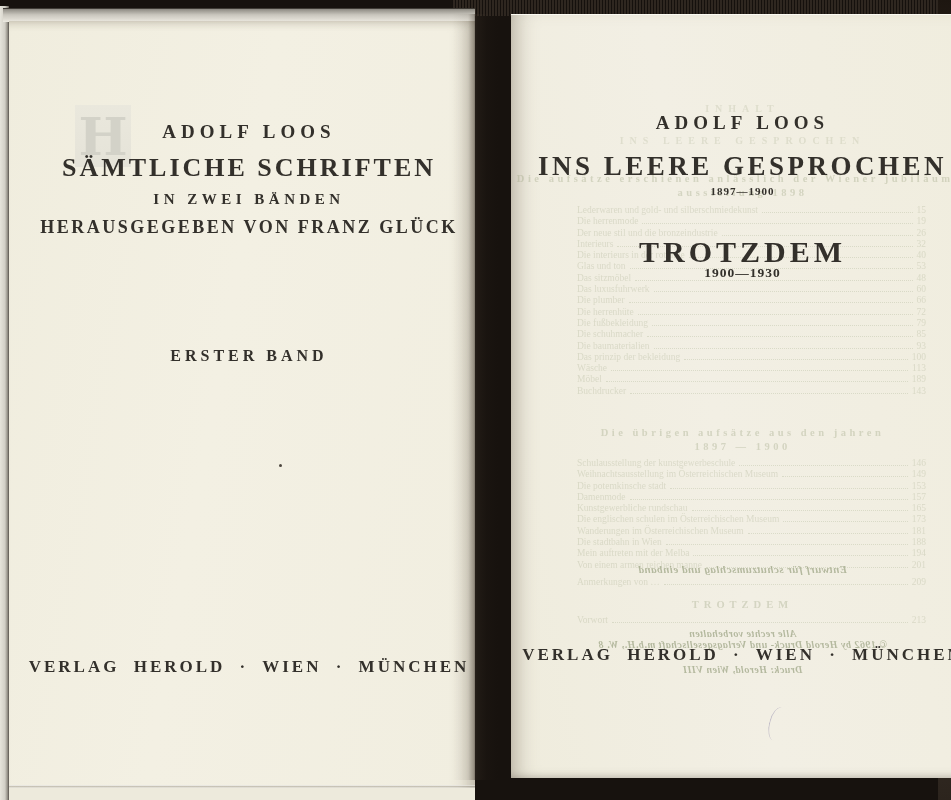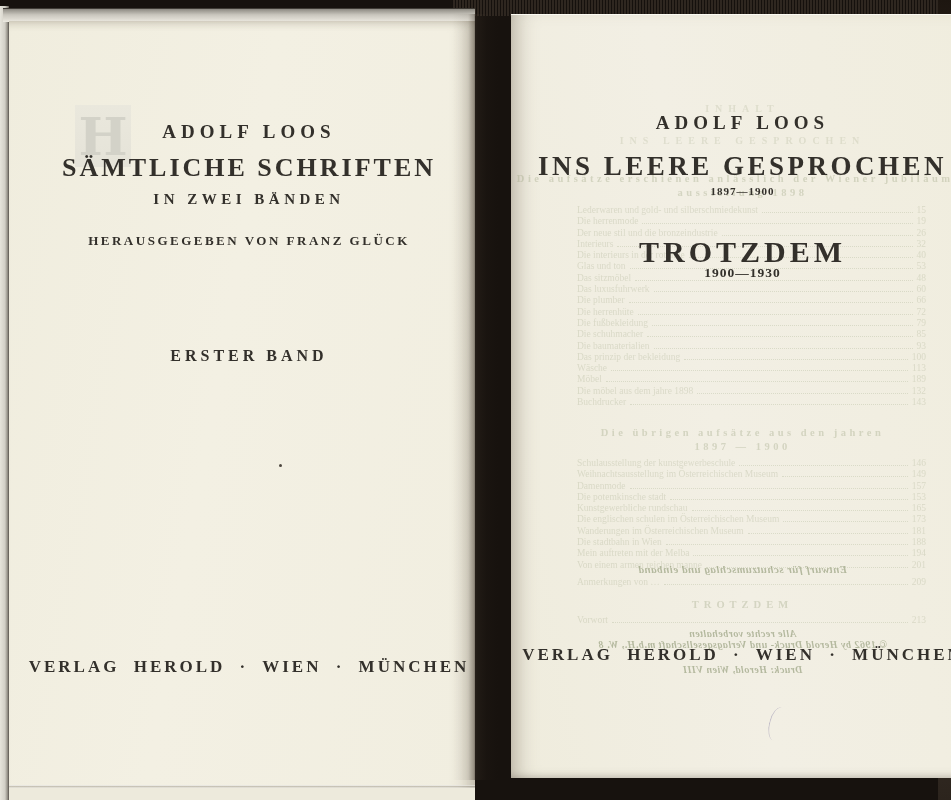--- a/index.html
+++ b/index.html
@@ -54,21 +54,21 @@
       rgba(70,60,48,0) 0%, rgba(70,60,48,.08) 35%,
       rgba(70,60,48,.38) 48%, rgba(50,42,34,.55) 50%,
       rgba(70,60,48,.20) 55%, rgba(70,60,48,.05) 75%, rgba(70,60,48,0) 100%);
   }
   
   .print{position:absolute;left:14px;right:0;text-align:center;color:#33302b;font-weight:700;z-index:3;}
   .right-page .print{left:0;}
   .lp-author   {top:100px;font-size:19px;letter-spacing:5px;}
   .lp-title    {top:132px;font-size:26px;letter-spacing:3px;}
   .lp-subtitle {top:170px;font-size:15px;letter-spacing:4.5px;}
-  .lp-editor   {top:212px;font-size:13px;letter-spacing:2.5px;}
+  .lp-editor   {top:196px;font-size:18px;letter-spacing:2.5px;}
   .lp-volume   {top:326px;font-size:16px;letter-spacing:4px;}
   .lp-publisher{top:636px;font-size:17px;letter-spacing:3px;word-spacing:7px;}
   .rp-author   {top:97px;font-size:19px;letter-spacing:5px;}
   .rp-title1   {top:136px;font-size:27px;letter-spacing:3.5px;}
   .rp-dates1   {top:170px;font-size:11px;letter-spacing:1px;}
   .rp-title2   {top:220px;font-size:30px;letter-spacing:4px;}
   .rp-dates2   {top:250px;font-size:13.5px;letter-spacing:1px;}
   .rp-publisher{top:630px;font-size:17px;letter-spacing:3px;word-spacing:7px;}
   
   .stamp{
@@ -202,52 +202,47 @@
           <span class="toc-t">Wäsche</span>
           <span class="toc-l"></span>
           <span class="toc-p">113</span>
         </div>
         <div class="toc-row">
           <span class="toc-t">Möbel</span>
           <span class="toc-l"></span>
           <span class="toc-p">189</span>
         </div>
         <div class="toc-row">
-          <span class="toc-t">Die möbel aus dem jahre 1898</span>
-          <span class="toc-l"></span>
-          <span class="toc-p">132</span>
-        </div>
-        <div class="toc-row">
           <span class="toc-t">Buchdrucker</span>
           <span class="toc-l"></span>
           <span class="toc-p">143</span>
         </div>
       </div>
     <div class="gline ghead" style="top:412px">Die übrigen aufsätze aus den jahren</div>
     <div class="gline ghead" style="top:426px">1897 — 1900</div>
     <div class="toc" style="top:443px">
         <div class="toc-row">
           <span class="toc-t">Schulausstellung der kunstgewerbeschule</span>
           <span class="toc-l"></span>
           <span class="toc-p">146</span>
         </div>
         <div class="toc-row">
           <span class="toc-t">Weihnachtsausstellung im Österreichischen Museum</span>
           <span class="toc-l"></span>
           <span class="toc-p">149</span>
         </div>
         <div class="toc-row">
+          <span class="toc-t">Die potemkinsche stadt</span>
+          <span class="toc-l"></span>
+          <span class="toc-p">153</span>
+        </div>
+        <div class="toc-row">
           <span class="toc-t">Damenmode</span>
           <span class="toc-l"></span>
           <span class="toc-p">157</span>
-        </div>
-        <div class="toc-row">
-          <span class="toc-t">Die potemkinsche stadt</span>
-          <span class="toc-l"></span>
-          <span class="toc-p">153</span>
         </div>
         <div class="toc-row">
           <span class="toc-t">Kunstgewerbliche rundschau</span>
           <span class="toc-l"></span>
           <span class="toc-p">165</span>
         </div>
         <div class="toc-row">
           <span class="toc-t">Die englischen schulen im Österreichischen Museum</span>
           <span class="toc-l"></span>
           <span class="toc-p">173</span>

